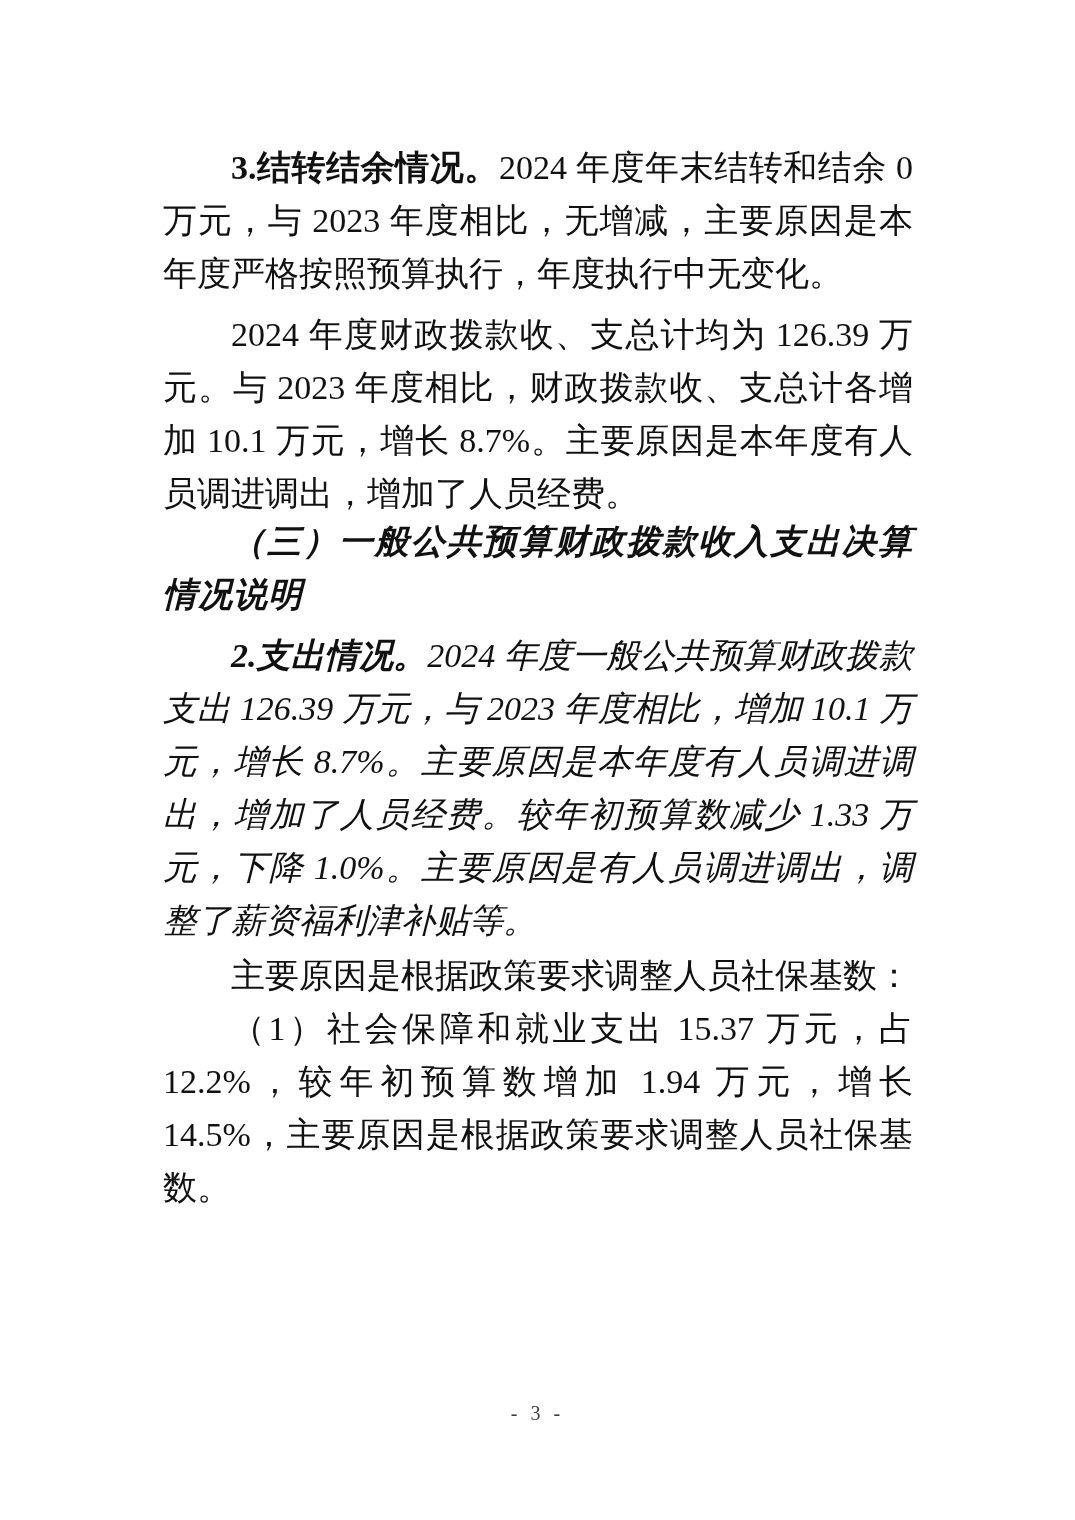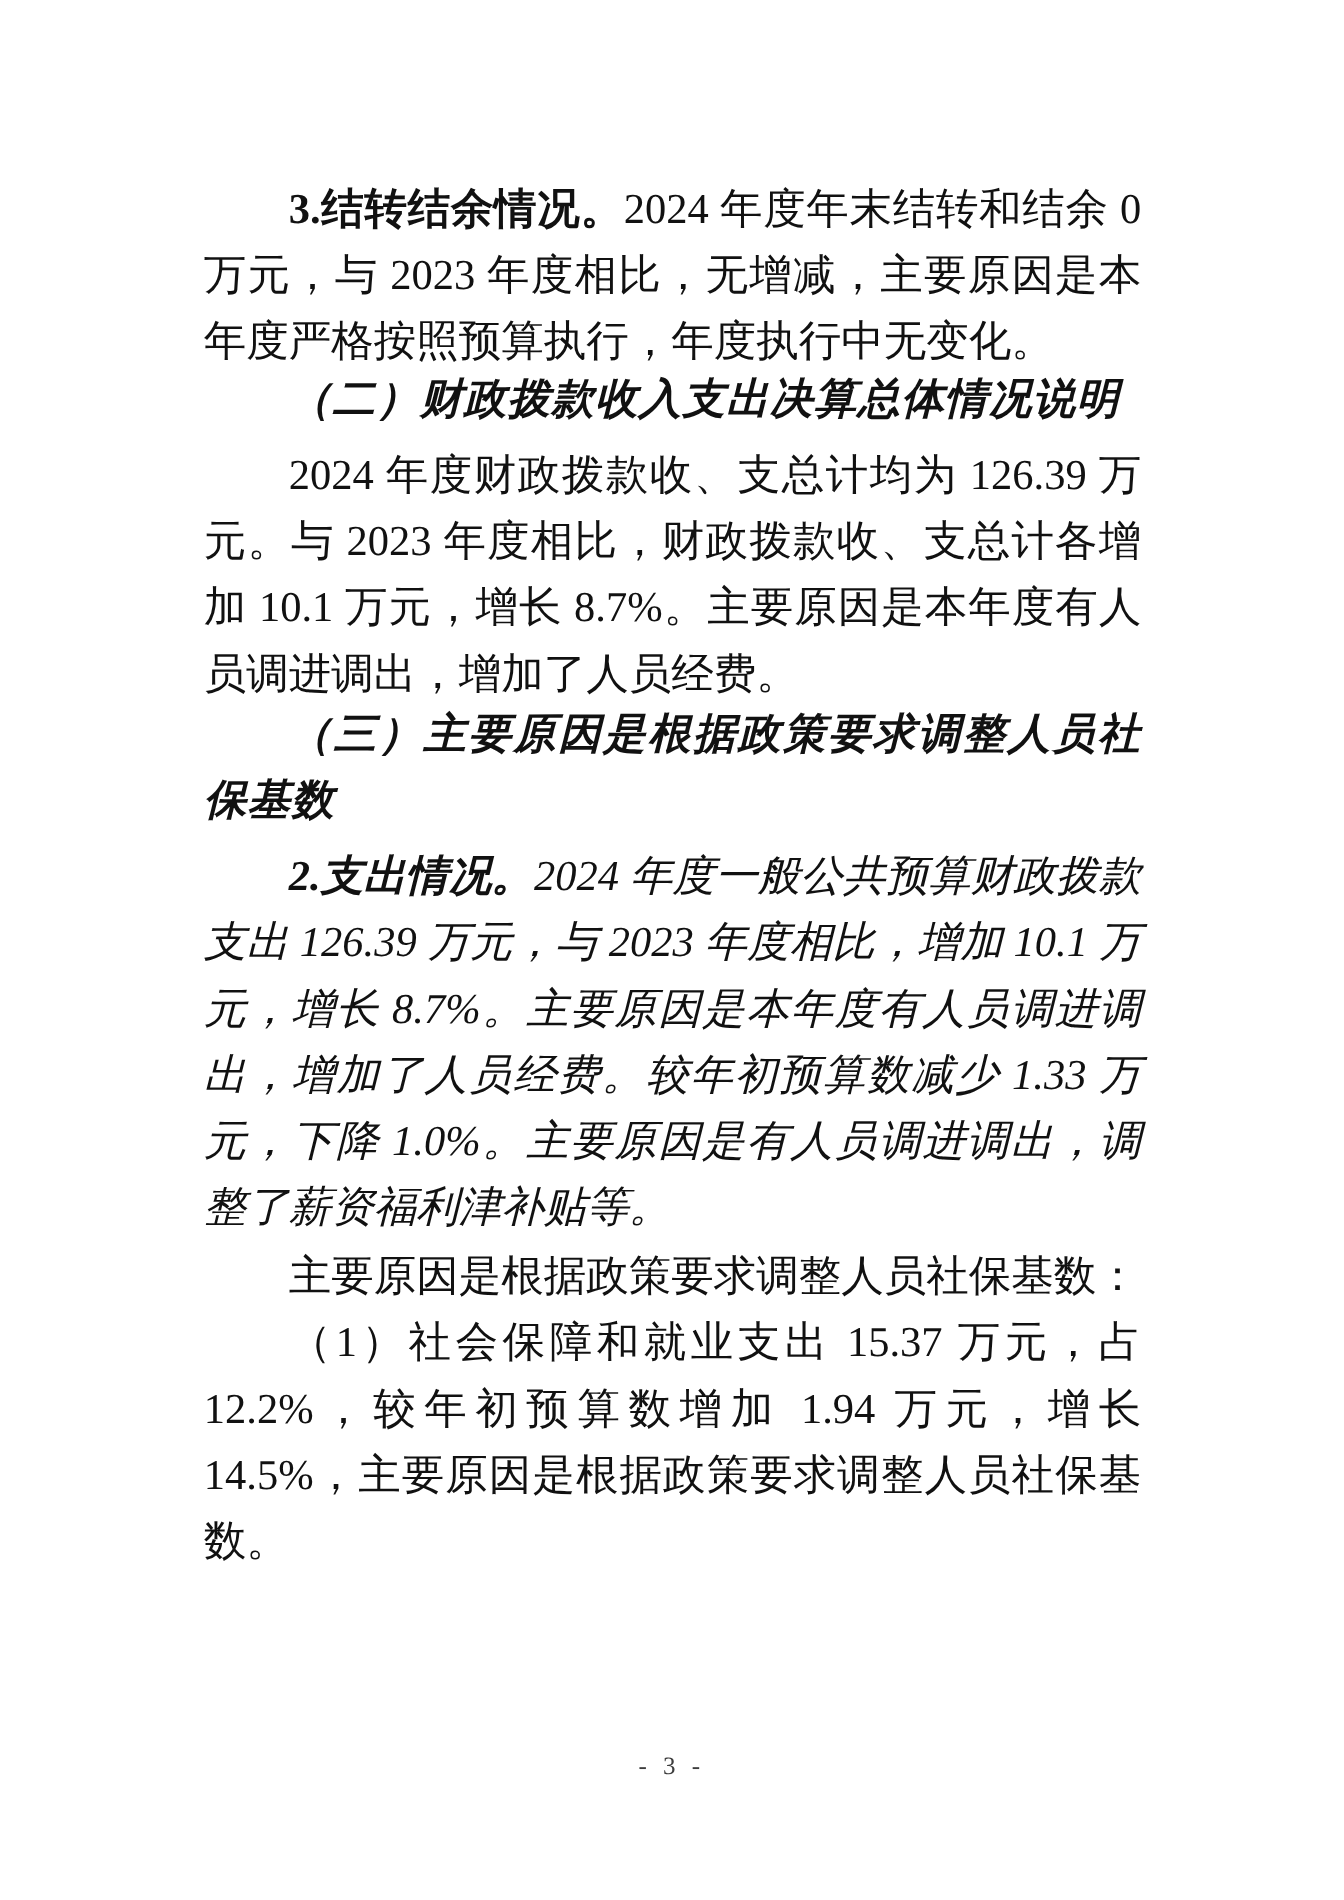--- a/index.html
+++ b/index.html
@@ -57,25 +57,24 @@
   }
 </style>
 </head>
 <body>
 
 <div class="page">
   <div class="content">
 
     <p class="lh53"><span class="lead">3.结转结余情况。</span><span>2024 年度年末结转和结余 0 万元，与 2023 年度相比，无增减，主要原因是本年度严格按照预算执行，年度执行中无变化。</span></p>
 
-    <p class="lh53 heading h2">（二）财政拨款收入支出决算总体情况说明</p>
 
     <p class="lh53 p2">2024 年度财政拨款收、支总计均为 126.39 万元。与 2023 年度相比，财政拨款收、支总计各增加 10.1 万元，增长 8.7%。主要原因是本年度有人员调进调出，增加了人员经费。</p>
 
-    <p class="lh53 heading h3">（三）主要原因是根据政策要求调整人员社保基数</p>
+    <p class="lh53 heading h3">（三）一般公共预算财政拨款收入支出决算情况说明</p>
 
 
     <p class="lh53 p4"><span class="lead">2.支出情况。</span><span>2024 年度一般公共预算财政拨款支出 126.39 万元，与 2023 年度相比，增加 10.1 万元，增长 8.7%。主要原因是本年度有人员调进调出，增加了人员经费。较年初预算数减少 1.33 万元，下降 1.0%。主要原因是有人员调进调出，调整了薪资福利津补贴等。</span></p>
 
     <p class="lh53 p5">主要原因是根据政策要求调整人员社保基数：</p>
 
     <p class="lh53">（1）社会保障和就业支出 15.37 万元，占 12.2%，较年初预算数增加 1.94 万元，增长 14.5%，主要原因是根据政策要求调整人员社保基数。</p>
 
   </div>
 

